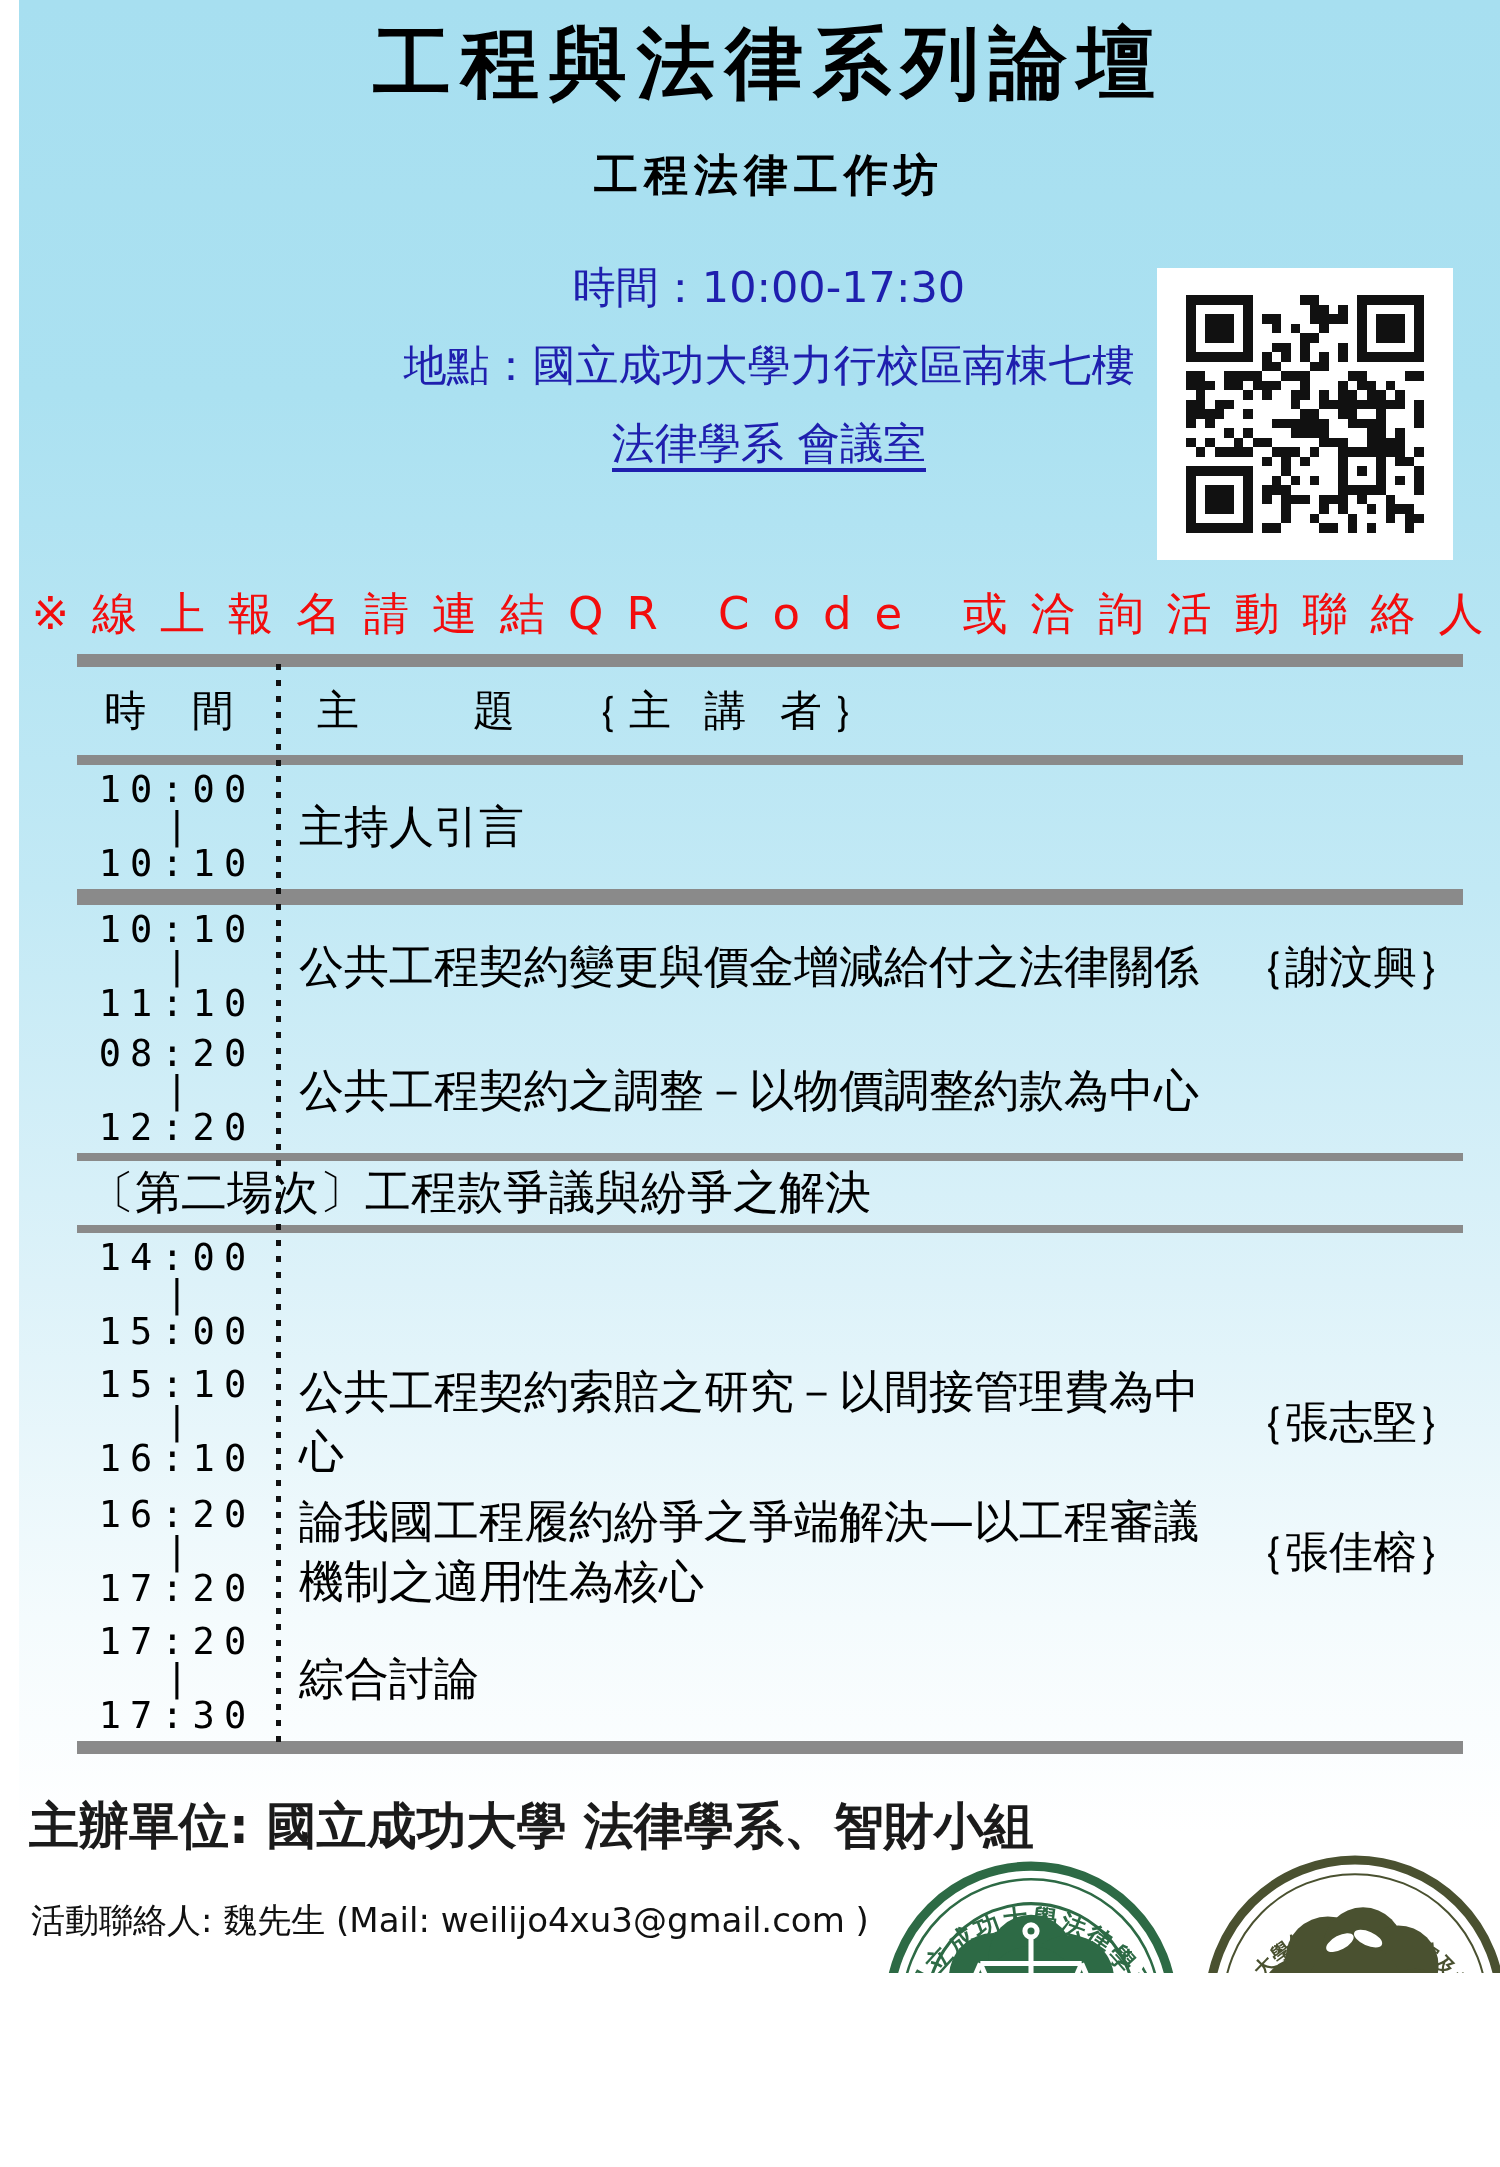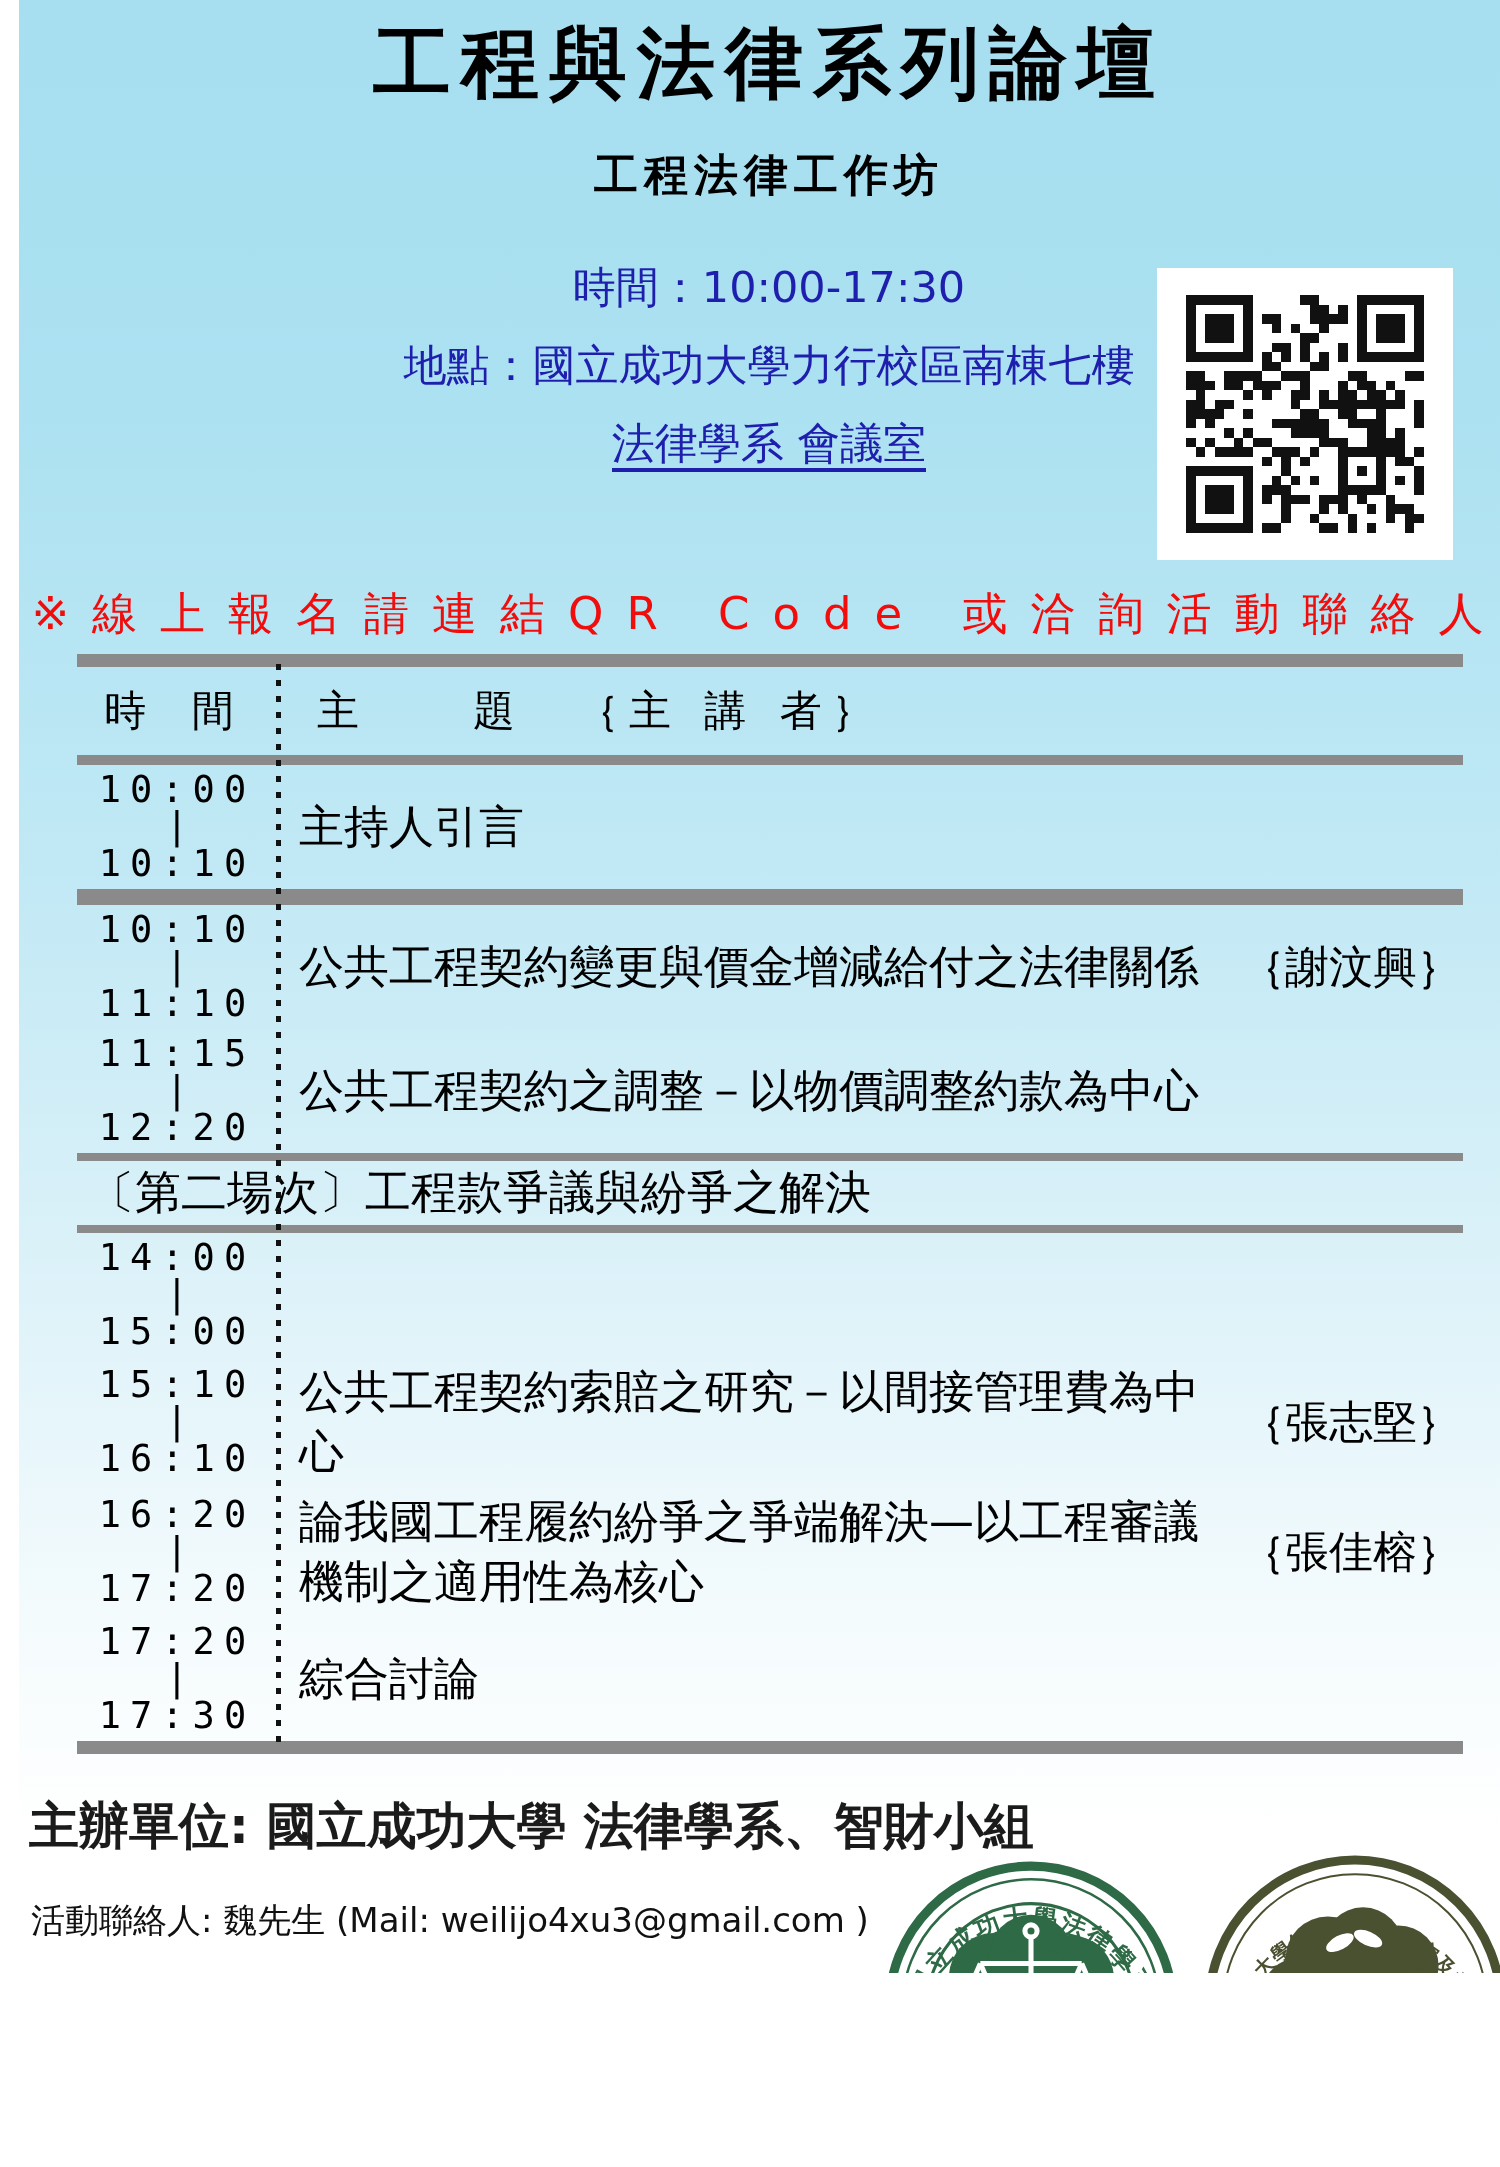--- a/index.html
+++ b/index.html
@@ -310,21 +310,21 @@
           <span class="pipe">|</span>
           <span>11:10</span>
         </div>
         <div class="maincol">
           <div class="topic">公共工程契約變更與價金增減給付之法律關係</div>
           <div class="speaker">｛謝汶興｝</div>
         </div>
       </div>
       <div class="srow item-row">
         <div class="tcol">
-          <span>11:15</span>
+          <span>08:20</span>
           <span class="pipe">|</span>
           <span>12:20</span>
         </div>
         <div class="maincol">
           <div class="topic">公共工程契約之調整－以物價調整約款為中心</div>
         </div>
       </div>
       <div class="divider "></div>
       <div class="srow section-row">〔第二場次〕工程款爭議與紛爭之解決</div>
       <div class="divider "></div>

